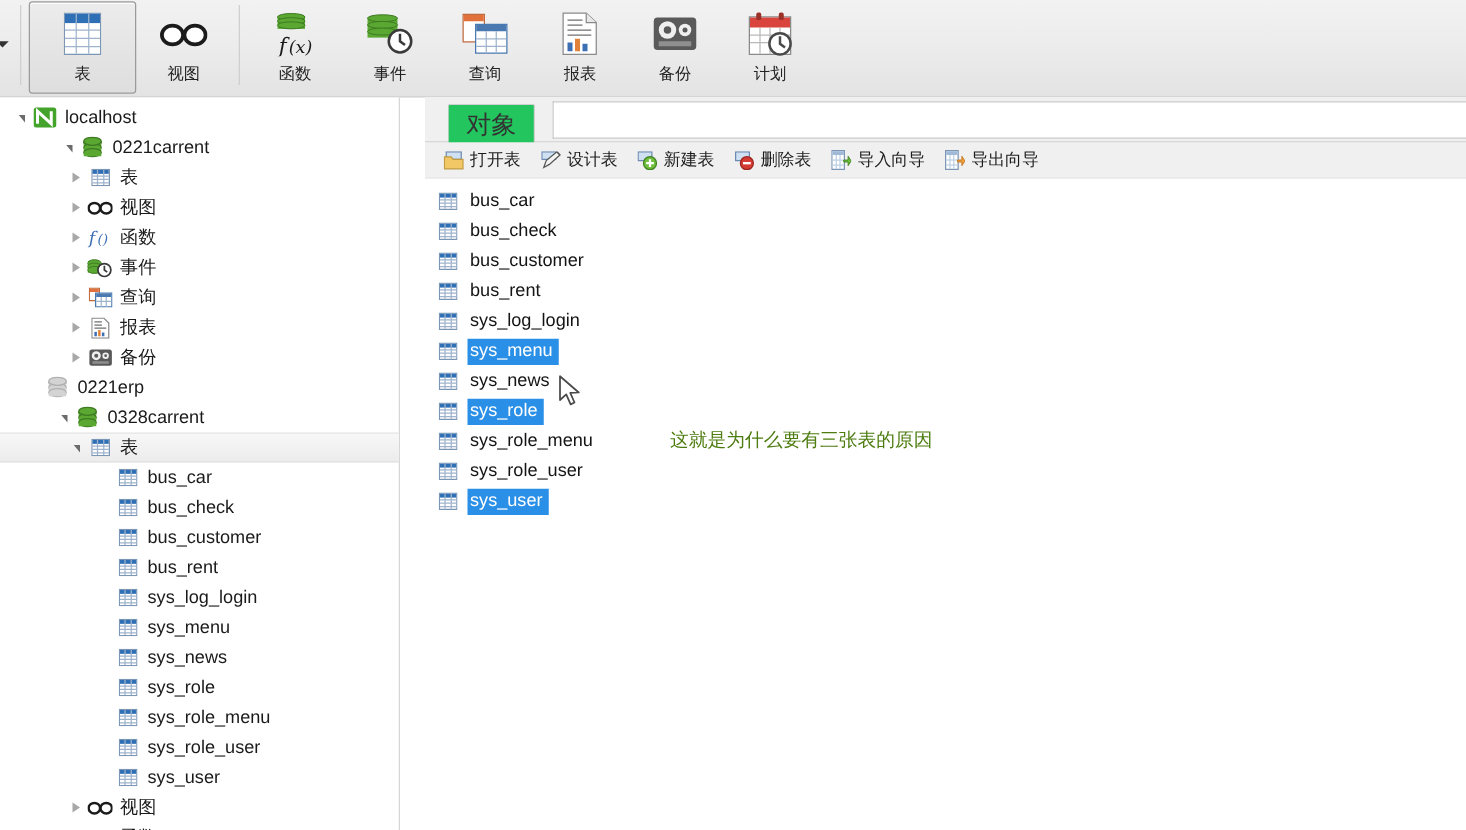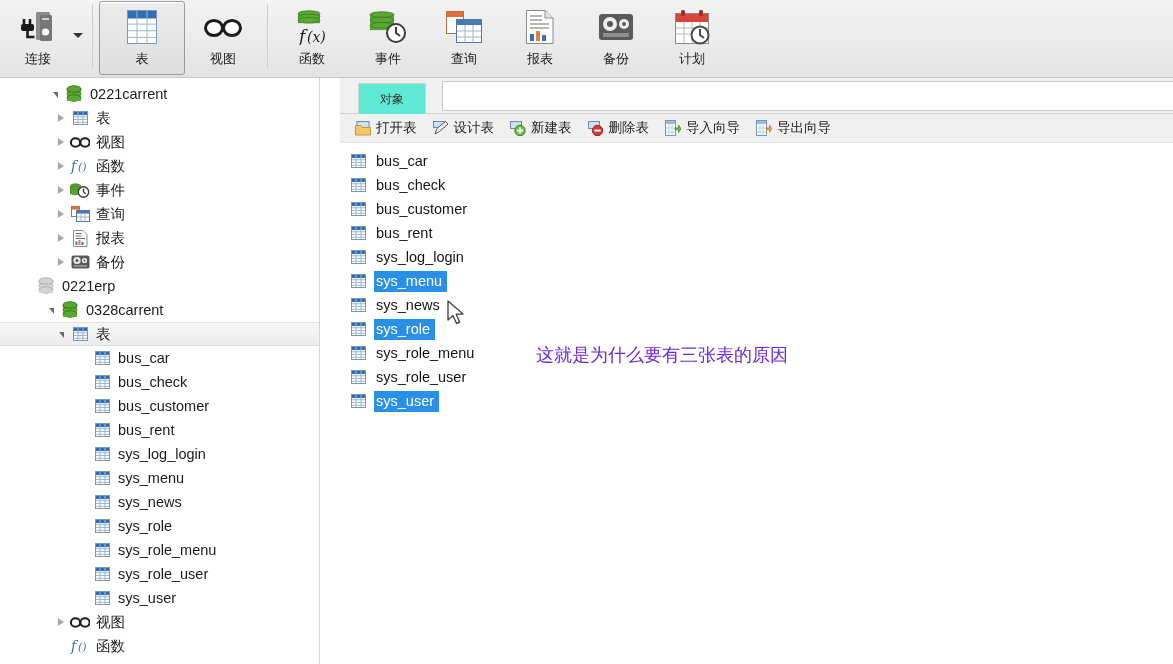--- a/index.html
+++ b/index.html
@@ -85,67 +85,53 @@
 
   
   .pane{
     position:absolute; left:340px; top:78px; width:833px; height:586px; background:#fff;
   }
   .tabbar{
     position:relative; height:36px; background:#f0f0f0; border-bottom:1px solid #d0d0d0;
   }
   .tab{
     position:absolute; left:18px; top:5px; height:31px; min-width:68px; padding:0 14px;
-    background:#5eead4; border:1px solid #d0d0d0; border-bottom:none;
+    background:#22c55e; border:1px solid #d0d0d0; border-bottom:none;
     display:flex; align-items:center; justify-content:center;
-    font-size:12px; color:#333; border-radius:2px 2px 0 0;
+    font-size:20px; color:#333; border-radius:2px 2px 0 0;
   }
   .filter{
     position:absolute; left:102px; top:3px; right:0; height:30px;
     background:#fff; border:1px solid #c9c9c9; border-right:none;
   }
   .ptools{
     position:relative; height:29px; background:#f0f0f0;
     display:flex; align-items:center; padding-left:8px; gap:2px;
     border-bottom:1px solid #e3e3e3;
     font-family:Liberation Serif, serif;
   }
   .ptool{ display:flex; align-items:center; gap:5px; padding:2px 7px; font-size:13.5px; color:#1c1c1c; white-space:nowrap; }
   .list{ position:relative; background:#fff; height:521px; padding-top:6px; }
   .item{
     position:relative; height:24px; display:flex; align-items:center;
     margin-left:8px; font-size:14.5px; color:#141414; white-space:nowrap;
   }
   .item .txt{ padding:1px 5px 2px 2px; line-height:18px; }
   .item.sel .txt{ background:#2a8fe6; color:#fff; }
   .annot{
-    position:absolute; left:196px; top:200px; color:#6d28d9; font-size:18px; white-space:nowrap;
+    position:absolute; left:196px; top:200px; color:#4d7c0f; font-size:15px; white-space:nowrap;
   }
   .cursor{ position:absolute; left:106px; top:157px; }
 </style>
 </head>
 <body>
 
 <div id="app">
 
   <div class="ribbon" id="ribbon">
-      <div class="rb-btn">
-        <span class="glyph">
-          <svg width="40" height="34" viewBox="0 0 40 34">
-            <rect x="18" y="2" width="14" height="28" rx="1.5" fill="#8c8c8c"></rect>
-            <rect x="22" y="5" width="12" height="26" rx="1.5" fill="#767676"></rect>
-            <rect x="24" y="8" width="7" height="2" fill="#cfcfcf"></rect>
-            <circle cx="27.5" cy="22" r="3.6" fill="#fff"></circle>
-            <path d="M6 9 v5 M12 9 v5" stroke="#1b1b1b" stroke-width="2.6"></path>
-            <rect x="3" y="14" width="13" height="7" rx="2" fill="#1b1b1b"></rect>
-            <path d="M9.5 21 v6 h7" stroke="#1b1b1b" stroke-width="2.6" fill="none"></path>
-          </svg>
-        </span>
-        <span class="cap">连接</span>
-      </div>
       <div class="rb-caret">
         <span class="caret-dn"></span>
       </div>
       <div class="rb-sep"></div>
       <div class="rb-btn sel">
         <span class="glyph">
           <svg width="30" height="34" viewBox="0 0 30 34">
             <rect x="0.5" y="0.5" width="29" height="33" fill="#fff" stroke="#7c96b5"></rect>
             <rect x="1" y="1" width="28" height="7.48" fill="#2f6fb5"></rect>
             <line x1="10" y1="1" x2="10" y2="33" stroke="#9fb4cc"></line>
@@ -261,20 +247,32 @@
             <circle cx="26" cy="26" r="8.5" fill="#fff" stroke="#4a4a4a" stroke-width="2"></circle>
             <path d="M26 20 v6 l4 3" stroke="#4a4a4a" stroke-width="2" fill="none"></path>
           </svg>
         </span>
         <span class="cap">计划</span>
       </div>
     </div>
 
   <div class="sidebar">
     <div class="tree" id="tree">
+        <div class="node" style="padding-left:10px">
+          <span class="exp">
+            <span class="tri-d"></span>
+          </span>
+          <span class="ico">
+            <svg width="20" height="18" viewBox="0 0 20 18">
+              <rect x="1" y="1" width="18" height="16" rx="2" fill="#43a32a"></rect>
+              <path d="M4 14 L4 4 L15 14 L15 4" fill="none" stroke="#fff" stroke-width="2.4"></path>
+            </svg>
+          </span>
+          <span class="lbl">localhost</span>
+        </div>
         <div class="node" style="padding-left:48px">
           <span class="exp">
             <span class="tri-d"></span>
           </span>
           <span class="ico">
             <svg width="16" height="18" viewBox="0 0 16 18">
               <ellipse cx="8" cy="5" rx="7" ry="3.2" fill="#5aa832" stroke="#3e7a22"></ellipse>
               <rect x="1" y="5" width="14" height="3" fill="#5aa832"></rect>
               <ellipse cx="8" cy="9" rx="7" ry="3.2" fill="#5aa832" stroke="#3e7a22"></ellipse>
               <rect x="1" y="9" width="14" height="3" fill="#5aa832"></rect>

